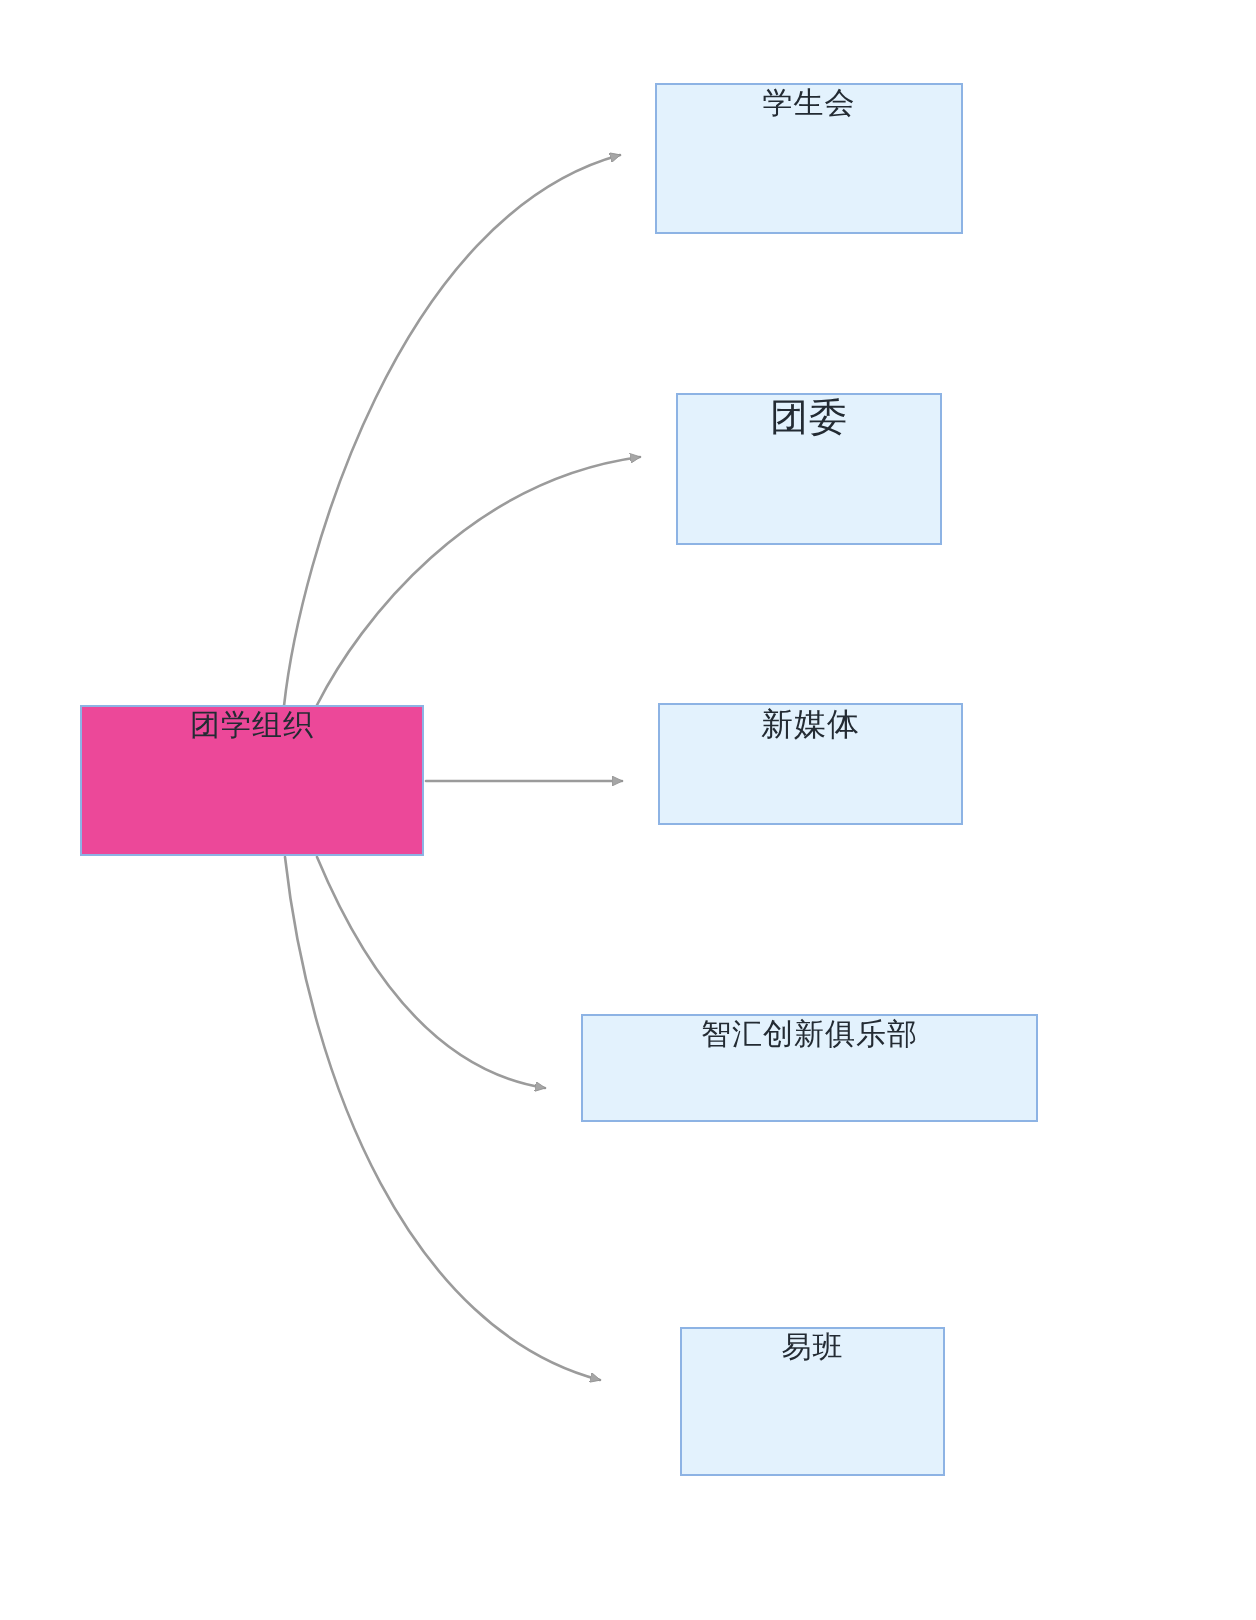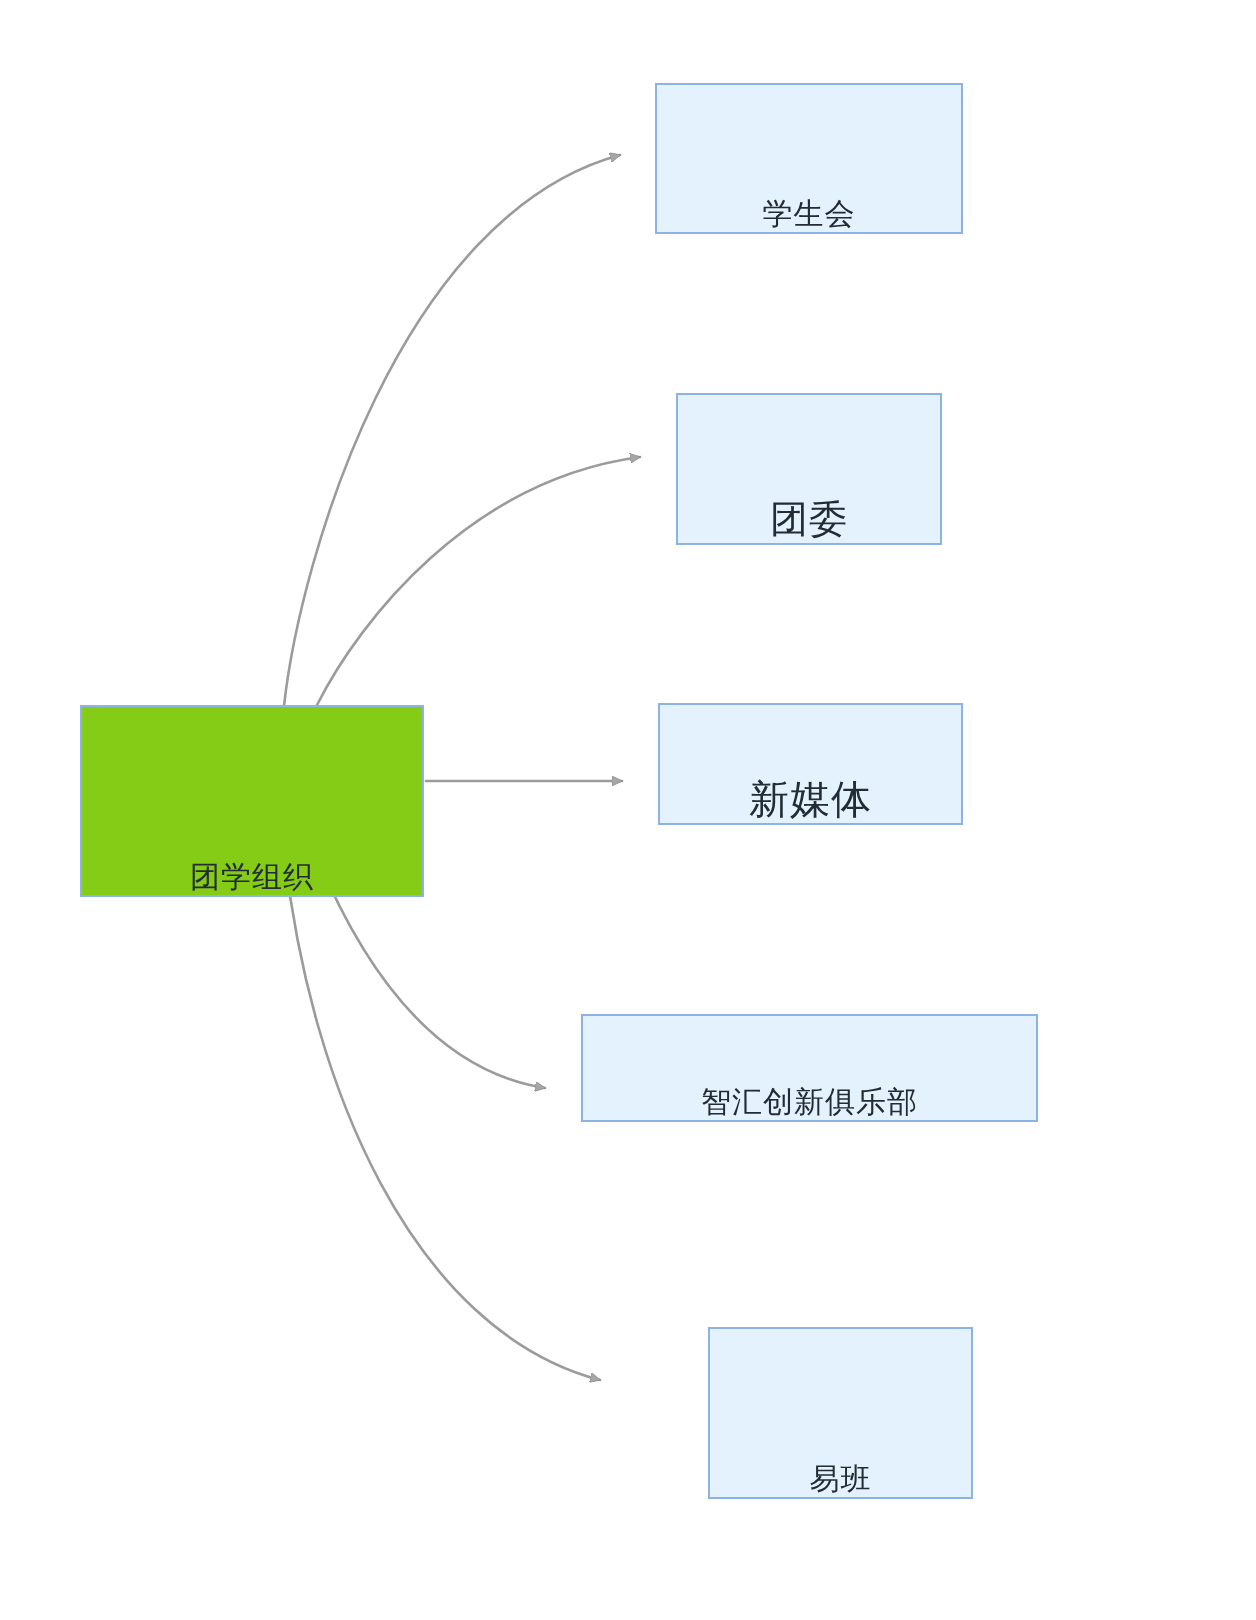--- a/index.html
+++ b/index.html
@@ -25,21 +25,21 @@
     width: 1256px;
     height: 1620px;
     pointer-events: none;
   }
   .node {
     position: absolute;
     box-sizing: border-box;
     background: #e3f2fd;
     border: 2px solid #8b5cf6;
     display: flex;
-    align-items: flex-end;
+    align-items: flex-start;
     justify-content: center;
     color: #232b33;
     font-size: 30px;
     font-weight: 400;
     letter-spacing: 1px;
     line-height: 1.2;
     text-align: center;
   }
   .node-label {
     display: block;
@@ -59,37 +59,37 @@
     </defs>
     <g id="edges-group" fill="none" stroke="#9b9b9b" stroke-width="2.6" stroke-linecap="round">
         <path d="M 284 706 C 300 560 400 215 620 155" marker-end="url(#arrowhead)"></path>
         <path d="M 317 705 C 360 620 470 480 640 457" marker-end="url(#arrowhead)"></path>
         <path d="M 426 781 L 622 781" marker-end="url(#arrowhead)"></path>
         <path d="M 317 857 C 360 960 430 1070 545 1088" marker-end="url(#arrowhead)"></path>
         <path d="M 285 857 C 310 1080 410 1330 600 1380" marker-end="url(#arrowhead)"></path>
       </g>
   </svg>
 
-  <div class="node" style="left: 80px; top: 705px; width: 344px; height: 192px; background: #84cc16; border-color: rgb(141, 179, 228); color: rgb(35, 43, 51); font-size: 30px;">
+  <div class="node" style="left: 80px; top: 705px; width: 344px; height: 151px; background: #ec4899; border-color: rgb(141, 179, 228); color: rgb(35, 43, 51); font-size: 30px;">
     <span class="node-label">团学组织</span>
   </div>
 
   <div class="node" style="left: 655px; top: 83px; width: 308px; height: 151px; background: rgb(227, 242, 253); border-color: rgb(141, 179, 228); color: rgb(35, 43, 51); font-size: 30px;">
     <span class="node-label">学生会</span>
   </div>
 
   <div class="node" style="left: 676px; top: 393px; width: 266px; height: 152px; background: rgb(227, 242, 253); border-color: rgb(141, 179, 228); color: rgb(35, 43, 51); font-size: 38px;">
     <span class="node-label">团委</span>
   </div>
 
-  <div class="node" style="left: 658px; top: 703px; width: 305px; height: 122px; background: rgb(227, 242, 253); border-color: rgb(141, 179, 228); color: rgb(35, 43, 51); font-size: 40px;">
+  <div class="node" style="left: 658px; top: 703px; width: 305px; height: 122px; background: rgb(227, 242, 253); border-color: rgb(141, 179, 228); color: rgb(35, 43, 51); font-size: 32px;">
     <span class="node-label">新媒体</span>
   </div>
 
   <div class="node" style="left: 581px; top: 1014px; width: 457px; height: 108px; background: rgb(227, 242, 253); border-color: rgb(141, 179, 228); color: rgb(35, 43, 51); font-size: 30px;">
     <span class="node-label">智汇创新俱乐部</span>
   </div>
 
-  <div class="node" style="left: 708px; top: 1327px; width: 265px; height: 172px; background: rgb(227, 242, 253); border-color: rgb(141, 179, 228); color: rgb(35, 43, 51); font-size: 30px;">
+  <div class="node" style="left: 680px; top: 1327px; width: 265px; height: 149px; background: rgb(227, 242, 253); border-color: rgb(141, 179, 228); color: rgb(35, 43, 51); font-size: 30px;">
     <span class="node-label">易班</span>
   </div>
 
 </div>
 
 </body></html>

